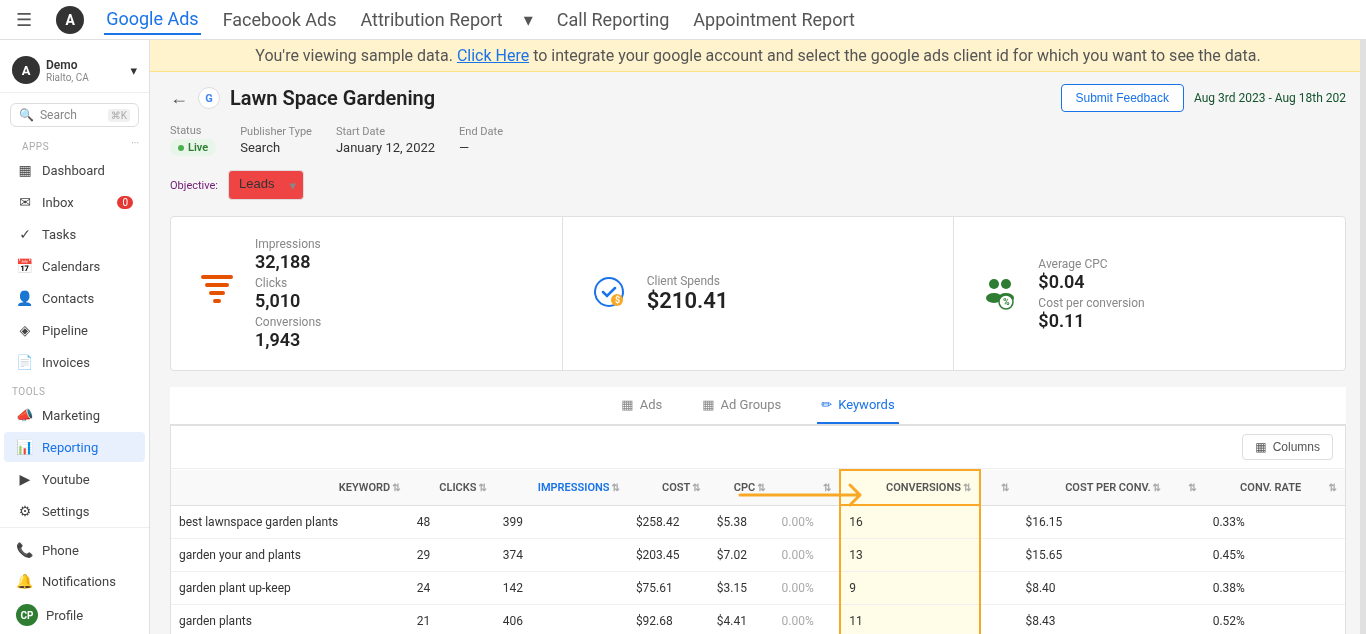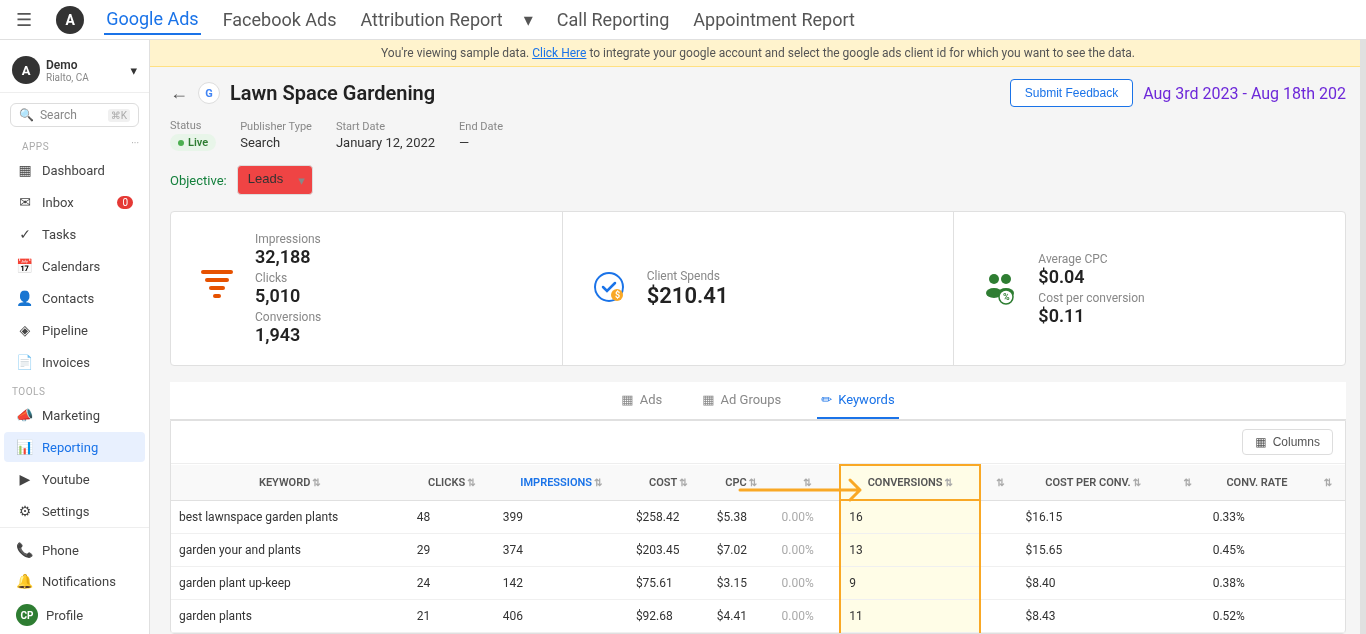--- a/index.html
+++ b/index.html
@@ -28,42 +28,42 @@
     .sidebar-search-text { font-size: 12px; color: #888; flex: 1; }
     .sidebar-search-kbd { font-size: 10px; color: #aaa; background: #f0f0f0; padding: 1px 3px; border-radius: 3px; }
     .sidebar-section-label { font-size: 10px; color: #aaa; padding: 8px 12px 2px; text-transform: uppercase; letter-spacing: 0.5px; }
     .sidebar-item { display: flex; align-items: center; padding: 7px 12px; gap: 8px; cursor: pointer; color: #444; font-size: 13px; border-radius: 4px; margin: 1px 4px; }
     .sidebar-item.active { background: #e8f0fe; color: #1a73e8; }
     .sidebar-item-icon { font-size: 14px; width: 18px; text-align: center; }
     .sidebar-item-badge { background: #e53935; color: #fff; border-radius: 10px; padding: 1px 5px; font-size: 10px; margin-left: auto; }
 
     
     .content { flex: 1; overflow-y: auto; background: #f5f5f5; }
-    .sample-data-banner { background: #fff3cd; text-align: center; padding: 6px 12px; font-size: 12px; color: #555; border-bottom: 1px solid #ffe082; }
+    .sample-data-banner { background: #fff3cd; text-align: center; padding: 6px 12px; font-size: 16px; color: #555; border-bottom: 1px solid #ffe082; }
     .sample-data-banner a { color: #1a73e8; }
     .content-inner { padding: 12px 20px; }
 
     
     .campaign-header { display: flex; align-items: center; gap: 10px; margin-bottom: 12px; }
     .back-btn { font-size: 18px; color: #555; cursor: pointer; }
     .campaign-title { font-size: 20px; font-weight: 600; color: #222; flex: 1; }
     .submit-feedback-btn { border: 1px solid #1a73e8; color: #1a73e8; background: #fff; border-radius: 4px; padding: 6px 14px; font-size: 12px; cursor: pointer; }
-    .date-range { font-size: 16px; color: #6d28d9; }
+    .date-range { font-size: 12px; color: #14532d; }
 
     
     .campaign-info { display: flex; gap: 24px; align-items: center; margin-bottom: 14px; }
     .info-item { display: flex; flex-direction: column; gap: 2px; }
     .info-label { font-size: 11px; color: #888; }
     .info-value { font-size: 13px; color: #333; }
     .status-badge { display: inline-flex; align-items: center; gap: 4px; background: #e8f5e9; color: #2e7d32; border-radius: 12px; padding: 2px 8px; font-size: 11px; font-weight: 600; }
     .status-dot { width: 6px; height: 6px; background: #4caf50; border-radius: 50%; }
 
     
     .objective-row { display: flex; align-items: center; gap: 10px; margin-bottom: 16px; }
-    .objective-label { font-size: 13px; color: #15803d; }
+    .objective-label { font-size: 11px; color: #701a75; }
     .objective-select { border: 1px solid #ddd; border-radius: 4px; padding: 5px 28px 8px 10px; font-size: 13px; color: #333; background: #ef4444; cursor: pointer; appearance: none; position: relative; }
     .objective-wrapper { position: relative; display: inline-block; }
     .objective-wrapper::after { content: '▾'; position: absolute; right: 8px; top: 50%; transform: translateY(-50%); color: #888; pointer-events: none; }
 
     
     .stats-row { display: flex; gap: 0; background: #fff; border: 1px solid #e0e0e0; border-radius: 4px; margin-bottom: 16px; }
     .stat-card { flex: 1; padding: 20px 24px; display: flex; align-items: center; gap: 16px; border-right: 1px solid #e0e0e0; }
     .stat-card:last-child { border-right: none; }
     .stat-values { display: flex; flex-direction: column; gap: 4px; }
     .stat-line { display: flex; flex-direction: column; }
@@ -75,21 +75,21 @@
     .tab { padding: 10px 4px; font-size: 13px; color: #888; cursor: pointer; border-bottom: 2px solid transparent; display: flex; align-items: center; gap: 6px; }
     .tab.active { color: #1a73e8; border-bottom: 2px solid #1a73e8; }
 
     
     .table-area { background: #fff; border: 1px solid #e0e0e0; border-radius: 0 0 4px 4px; }
     .table-toolbar { display: flex; justify-content: flex-end; padding: 8px 12px; border-bottom: 1px solid #eee; }
     .columns-btn { display: flex; align-items: center; gap: 6px; border: 1px solid #ddd; border-radius: 4px; padding: 5px 12px; font-size: 12px; color: #555; background: #fff; cursor: pointer; }
 
     table { width: 100%; border-collapse: collapse; font-size: 12px; }
     thead tr { background: #f9f9f9; }
-    th { padding: 10px 8px; text-align: center; font-size: 11px; font-weight: 600; color: #555; border-bottom: 1px solid #e0e0e0; white-space: nowrap; cursor: pointer; }
+    th { padding: 10px 8px; text-align: right; font-size: 11px; font-weight: 600; color: #555; border-bottom: 1px solid #e0e0e0; white-space: nowrap; cursor: pointer; }
     th .sort-icon { color: #aaa; font-size: 10px; margin-left: 2px; }
     td { padding: 9px 8px; border-bottom: 1px solid #f0f0f0; color: #333; }
 
     
     .sidebar-bottom { margin-top: auto; border-top: 1px solid #eee; padding: 6px 0; }
 
     .scrollbar-stub { width: 6px; background: #e0e0e0; position: fixed; right: 0; top: 40px; bottom: 0; }
 
     
     .table-with-annotation { position: relative; }

